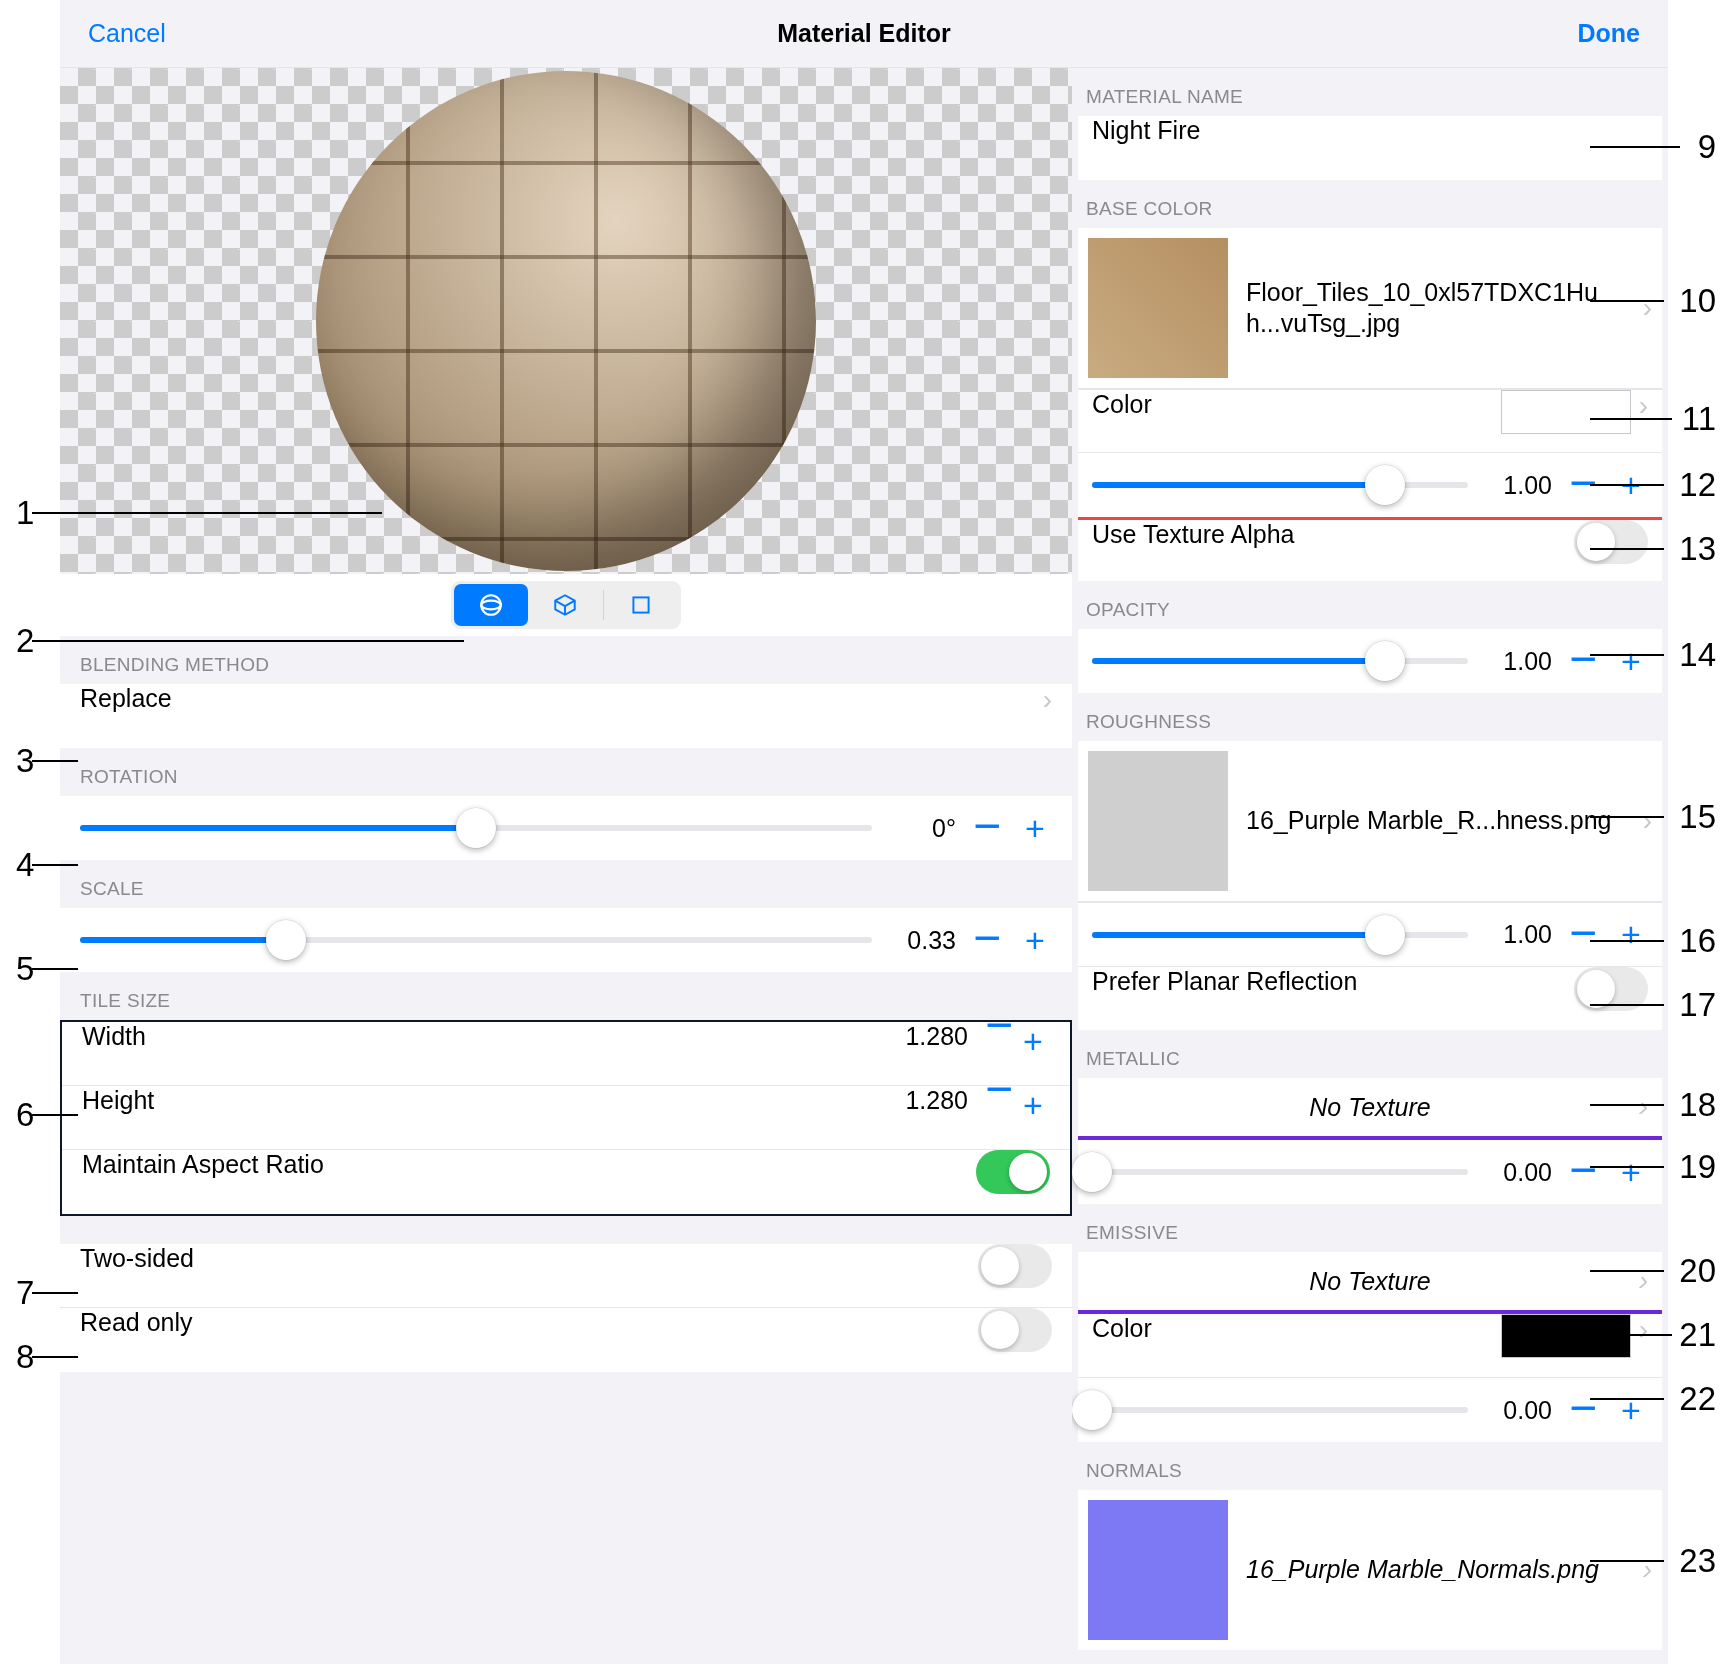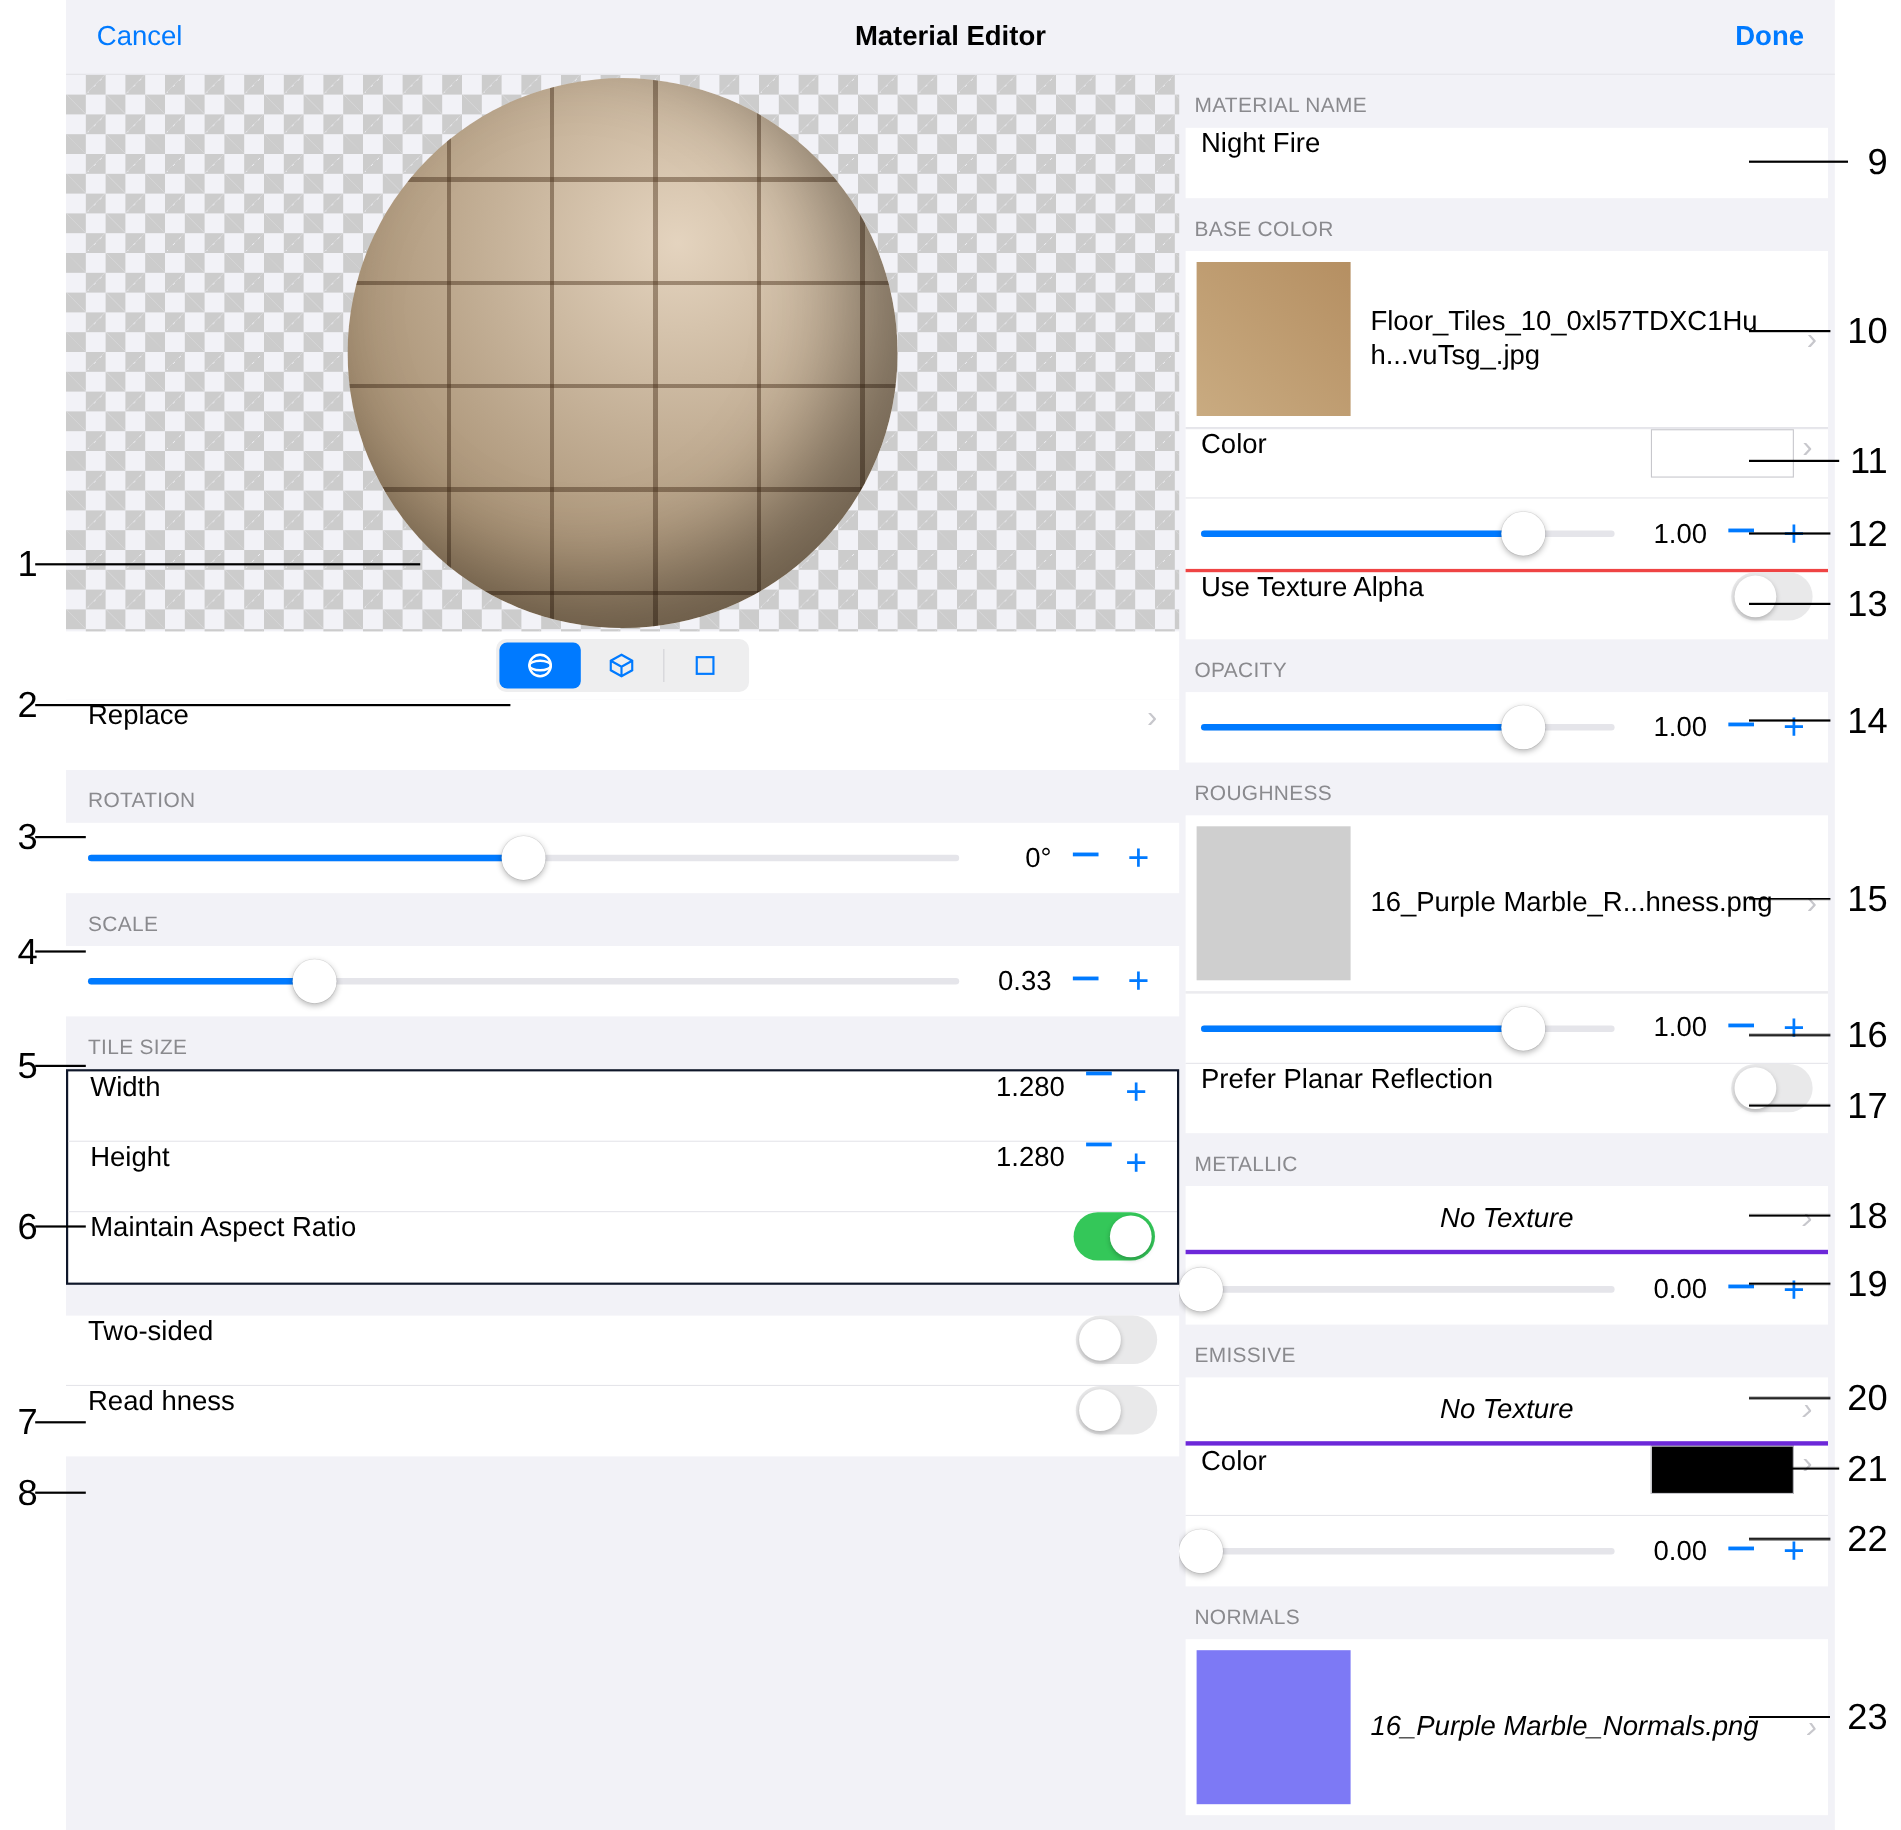--- a/index.html
+++ b/index.html
@@ -147,20 +147,21 @@
           </div>
           <div class="div"></div>
           <div class="btn">
             <svg viewBox="0 0 24 24">
                 <rect x="5" y="5" width="14" height="14" fill="none" stroke="#007aff" stroke-width="1.8"></rect>
               </svg>
           </div>
         </div>
       </div>
 
+      <div class="sec-label">BLENDING METHOD</div>
       <div class="card">
         <div class="row nav">
           <span class="label">Replace</span>
           <span class="chev">›</span>
         </div>
       </div>
 
       <div class="sec-label">ROTATION</div>
       <div class="card">
         <div class="slider-row">
@@ -211,21 +212,21 @@
 
       <div style="height:28px"></div>
       <div class="card">
         <div class="row">
           <span class="label">Two-sided</span>
           <div class="toggle">
               <div class="knob2"></div>
             </div>
         </div>
         <div class="row">
-          <span class="label">Read hness</span>
+          <span class="label">Read only</span>
           <div class="toggle">
               <div class="knob2"></div>
             </div>
         </div>
       </div>
     </div>
 
     <div class="right">
       <div class="sec-label">MATERIAL NAME</div>
       <div class="card">

